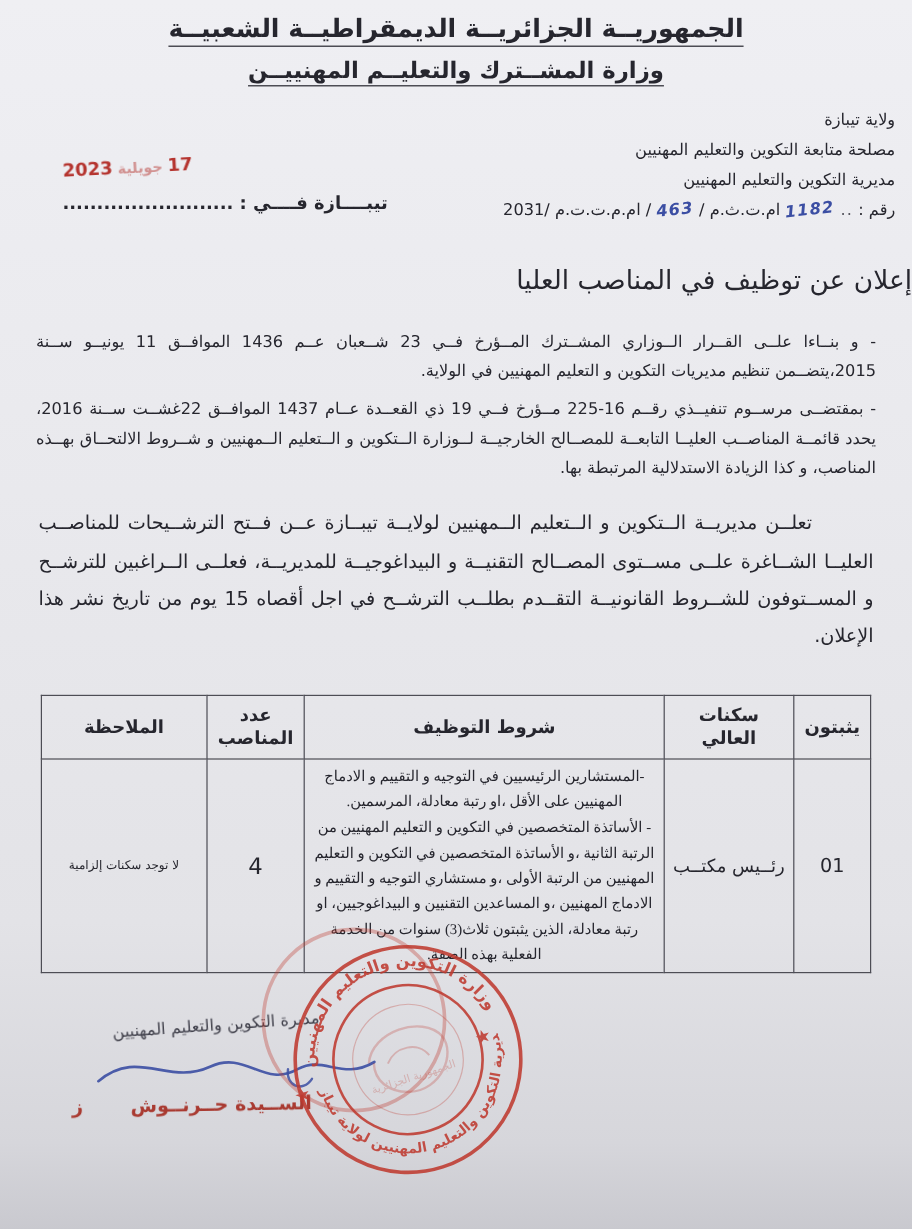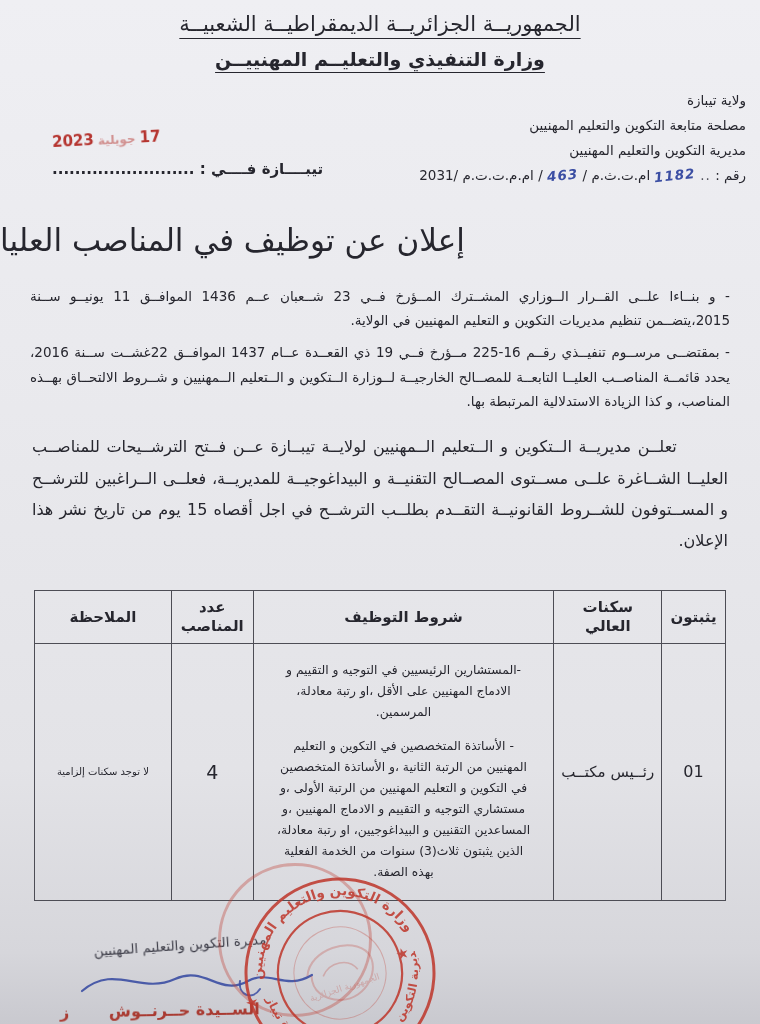--- a/index.html
+++ b/index.html
@@ -9,21 +9,21 @@
     margin:0 auto;
     overflow:hidden;
     direction:rtl;
     font-family:"DejaVu Sans", sans-serif;
     color:#26262e;
     background:linear-gradient(180deg,#efeff3 0%,#e9e9ed 40%,#e3e3e7 75%,#d6d6db 93%,#c9c9cf 100%);
   }
   
   .header{ text-align:center; padding-top:12px; }
   .header .h1{
-    font-size:21px; font-weight:400; letter-spacing:.5px;
+    font-size:21px; font-weight:700; letter-spacing:.5px;
     text-decoration:underline; text-underline-offset:7px; text-decoration-thickness:1px;
   }
   .header .h2{
     margin-top:12px; font-size:19px; font-weight:700;
     text-decoration:underline; text-underline-offset:6px; text-decoration-thickness:1px;
   }
   
   .meta-row{ display:flex; justify-content:space-between; align-items:flex-start; padding:18px 14px 0 34px; }
   .meta-right{ font-size:13.5px; line-height:1.85; font-weight:500; }
   .ref-line .seg{ display:inline-block; vertical-align:baseline; }
@@ -31,40 +31,40 @@
   .dots-small{ letter-spacing:1px; color:#55555e; }
   .meta-left{ margin-top:38px; margin-left:18px; text-align:left; }
   .date-stamp{
     color:#b5342f; font-weight:700; font-size:15px; letter-spacing:1px;
     transform:rotate(-3deg); filter:blur(.2px); white-space:nowrap; text-align:left;
   }
   .date-stamp .month{ opacity:.5; font-size:12px; margin:0 4px; }
   .place-line{ margin-top:16px; font-size:15px; font-weight:700; white-space:nowrap; }
   
   .title{
-    text-align:left; font-size:31px; font-weight:500; margin:34px 0 26px;
+    text-align:right; font-size:22px; font-weight:500; margin:34px 0 26px;
     letter-spacing:.5px;
   }
   
   .paras{ padding:0 30px 0 30px; }
   .recital{ font-size:13.5px; line-height:1.8; text-align:justify; margin:0 0 8px; }
   .body-par{ font-size:16px; line-height:1.95; text-align:justify; text-indent:3.2em; margin:18px 2px 0; }
   
   table.positions{
     border-collapse:collapse; margin:34px auto 0; width:692px;
     background:transparent;
   }
   table.positions th, table.positions td{
     border:1.4px solid #4d4d55; padding:4px 6px; vertical-align:middle; text-align:center;
   }
   th.h{ font-size:15px; font-weight:700; height:44px; line-height:1.25; }
   td.rank{ width:52px; font-size:16px; font-weight:500; }
   td.post{ width:104px; font-size:15px; font-weight:400; letter-spacing:1px; line-height:2; }
   td.cond{ width:330px; font-size:12.3px; text-align:right; line-height:1.72; padding:6px 8px; }
-  td.cond p{ margin:12px; }
+  td.cond p{ margin:0;font-family:Liberation Serif, serif; }
   td.count{ width:70px; font-size:19px; }
   td.note{ width:136px; font-size:10px; font-weight:500; line-height:1.9; }
   
   .sign-zone{ position:relative; height:185px; margin-top:8px; }
   .sig-title{
     position:absolute; right:470px; top:28px; width:220px; text-align:center;
     font-size:13.5px; color:#3f3f4a; transform:rotate(-4deg); white-space:nowrap;
     filter:blur(.25px);
   }
   .sig-squiggle{ position:absolute; right:440px; top:42px; }
@@ -80,21 +80,21 @@
   }
   .stamp{ position:absolute; left:238px; top:-38px; }
 </style>
 </head>
 <body>
 
 <div class="page">
 
   <div class="header">
     <div class="h1">الجمهوريــة الجزائريــة الديمقراطيــة الشعبيــة</div>
-    <div class="h2">وزارة التنفيذي والتعليــم المهنييــن</div>
+    <div class="h2">وزارة المشــترك والتعليــم المهنييــن</div>
   </div>
 
   <div class="meta-row">
     <div class="meta-right">
       <div>ولاية تيبازة</div>
       <div>مصلحة متابعة التكوين والتعليم المهنيين</div>
       <div>مديرية التكوين والتعليم المهنيين</div>
       <div class="ref-line">
         <span class="seg">رقم :</span>
         <span class="seg dots-small">..</span>

